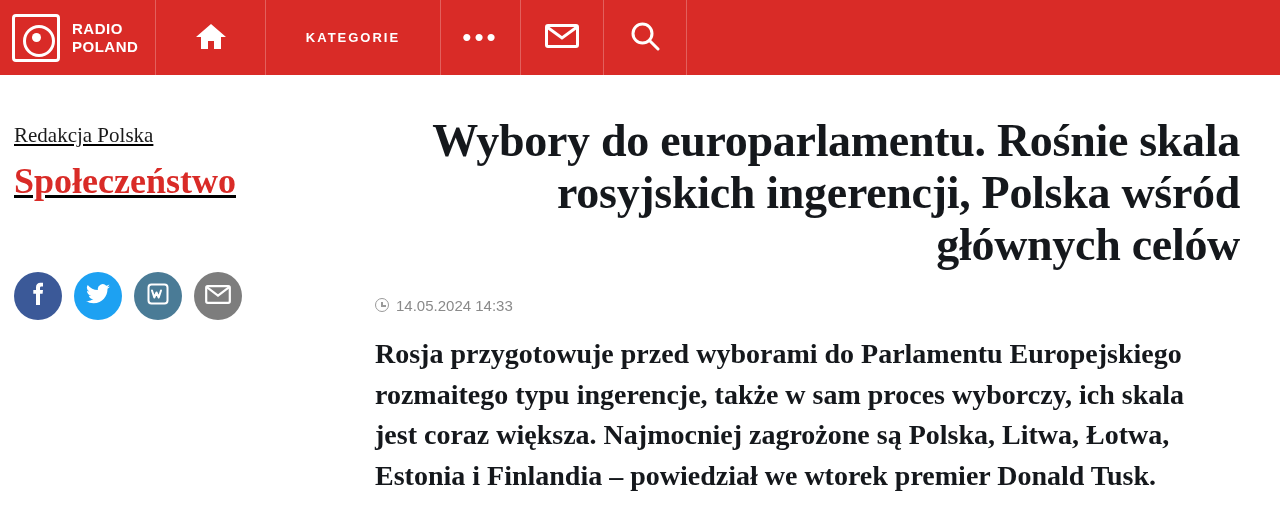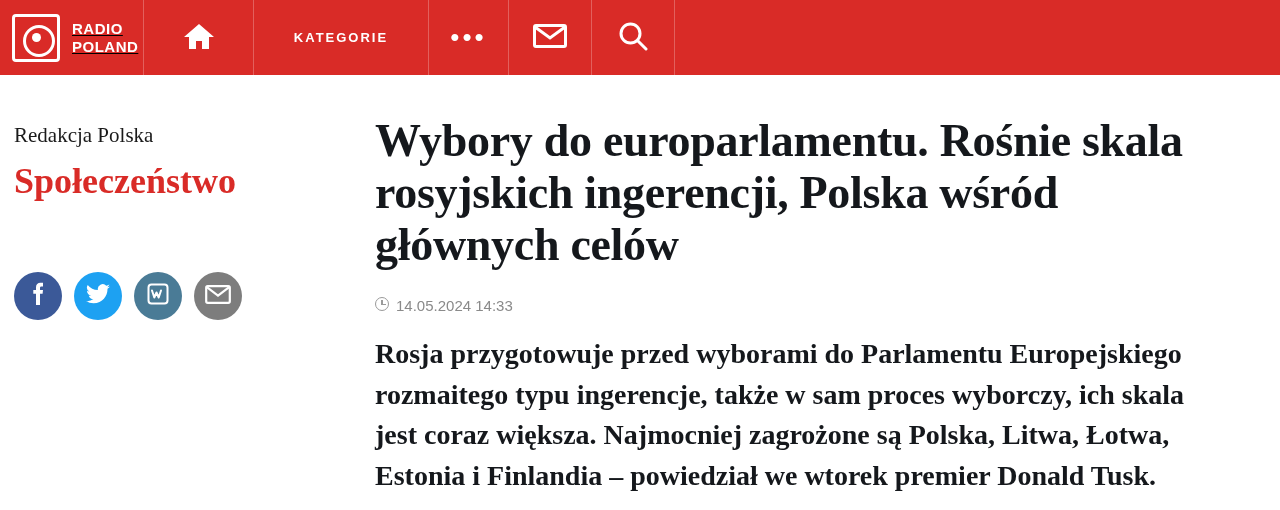--- a/index.html
+++ b/index.html
@@ -12,27 +12,26 @@
   }
 
   
   .header {
     height: 75px;
     background: #d92b27;
     display: flex;
     align-items: stretch;
   }
   .brand {
-    width: 144px;
+    width: 156px;
     display: flex;
     align-items: center;
     gap: 12px;
     padding-left: 12px;
     border-right: 1px solid rgba(255,255,255,0.25);
-    text-decoration: underline;
   }
   .logo-mark {
     width: 48px;
     height: 48px;
     border: 3px solid #ffffff;
     border-radius: 4px;
     position: relative;
     flex: none;
   }
   .logo-mark::before {
@@ -89,20 +88,21 @@
 
   
   .content {
     display: flex;
     padding: 0;
   }
   .sidebar {
     width: 375px;
     padding: 48px 0 0 14px;
     flex: none;
+    text-decoration: underline;
   }
   .kicker {
     font-family: "Liberation Serif", serif;
     font-size: 21px;
     color: #1a1a1a;
     line-height: 1.2;
   }
   .section-title {
     font-family: "Liberation Serif", serif;
     font-size: 36px;
@@ -135,23 +135,25 @@
     padding: 40px 40px 0 0;
   }
   .headline {
     font-family: "Liberation Serif", serif;
     font-size: 46px;
     font-weight: bold;
     color: #15181c;
     line-height: 1.13;
     letter-spacing: -0.3px;
     max-width: 880px;
+    text-align: right;
   }
   .meta {
     display: flex;
+    align-items: center;
     gap: 7px;
     margin-top: 26px;
     color: #8a8a8a;
     font-size: 15px;
   }
   .clock {
     width: 14px; height: 14px;
     border: 1.5px solid #9a9a9a;
     border-radius: 50%;
     position: relative;

